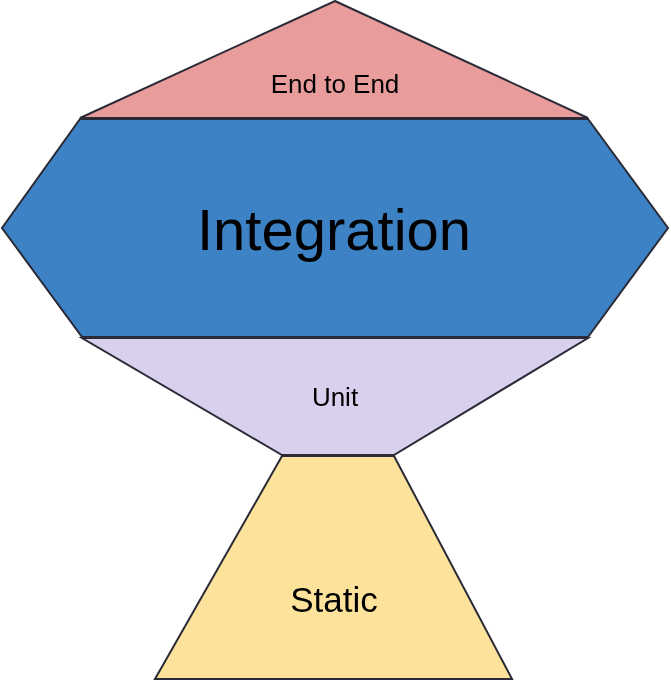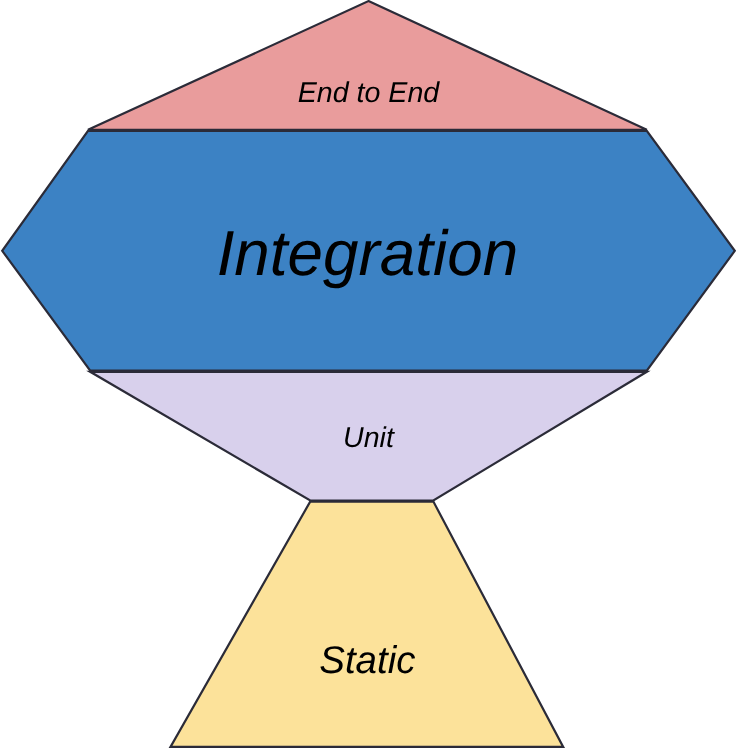--- a/index.html
+++ b/index.html
@@ -12,21 +12,20 @@
     width: 671px;
     height: 680px;
     overflow: hidden;
     font-family: "Liberation Sans", sans-serif;
   }
   #diagram-canvas {
     position: relative;
     width: 671px;
     height: 680px;
     background: #ffffff;
-    font-style: italic;
   }
   #diagram-svg {
     display: block;
     width: 671px;
     height: 680px;
   }
   .shape-fill {
     stroke: #2b2b38;
     stroke-width: 2;
     stroke-linejoin: miter;

